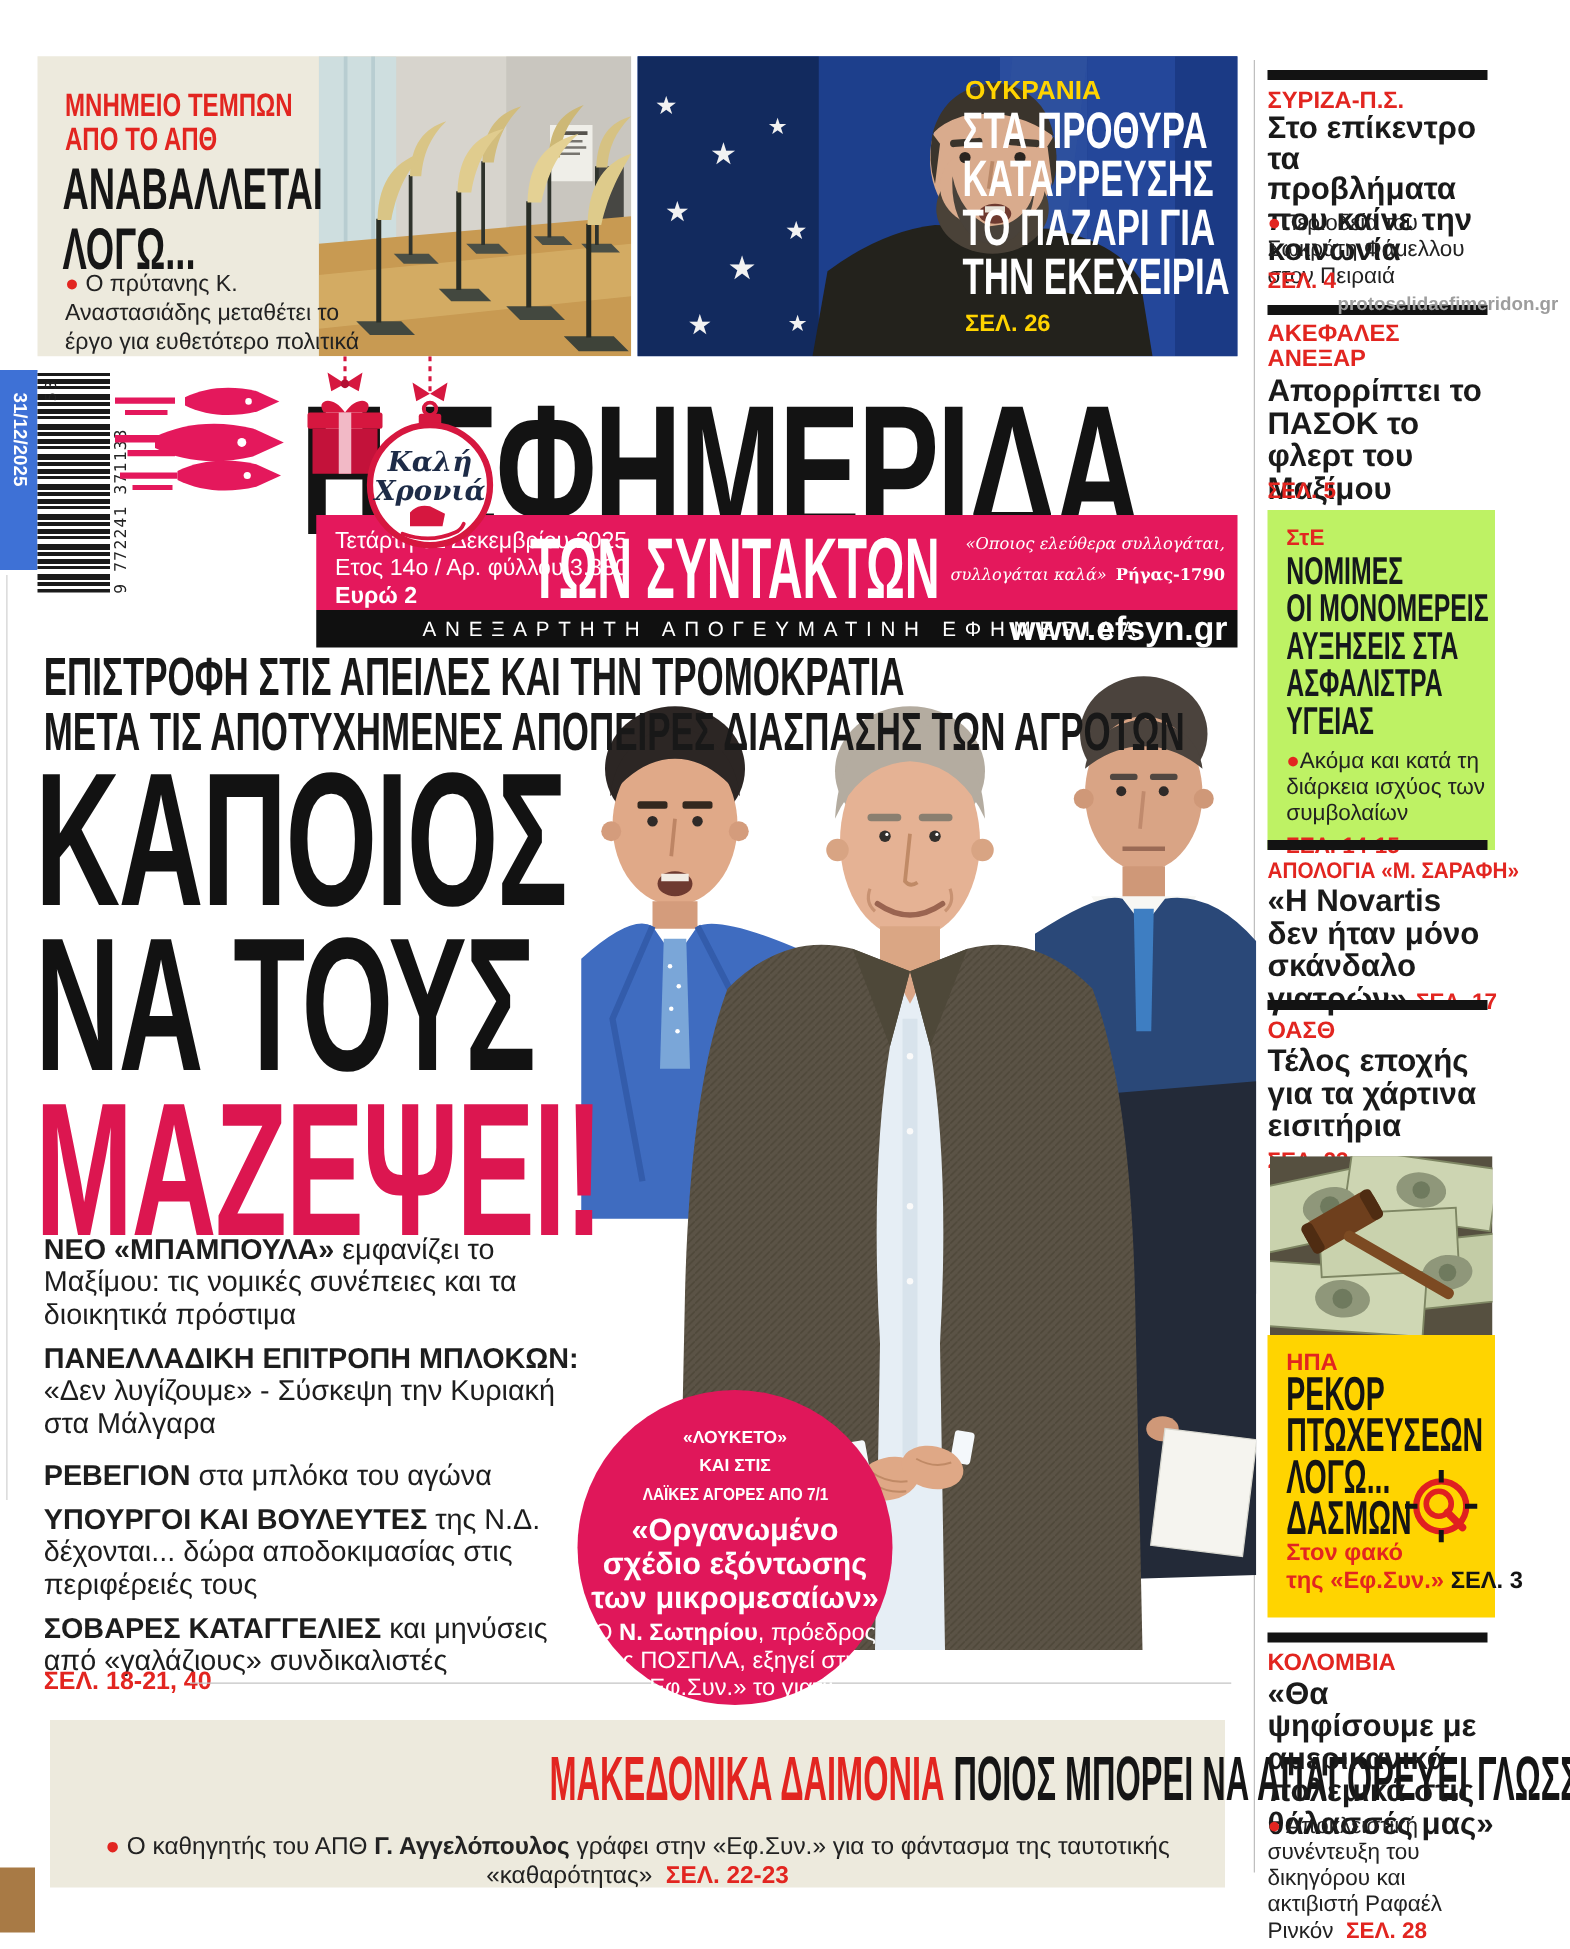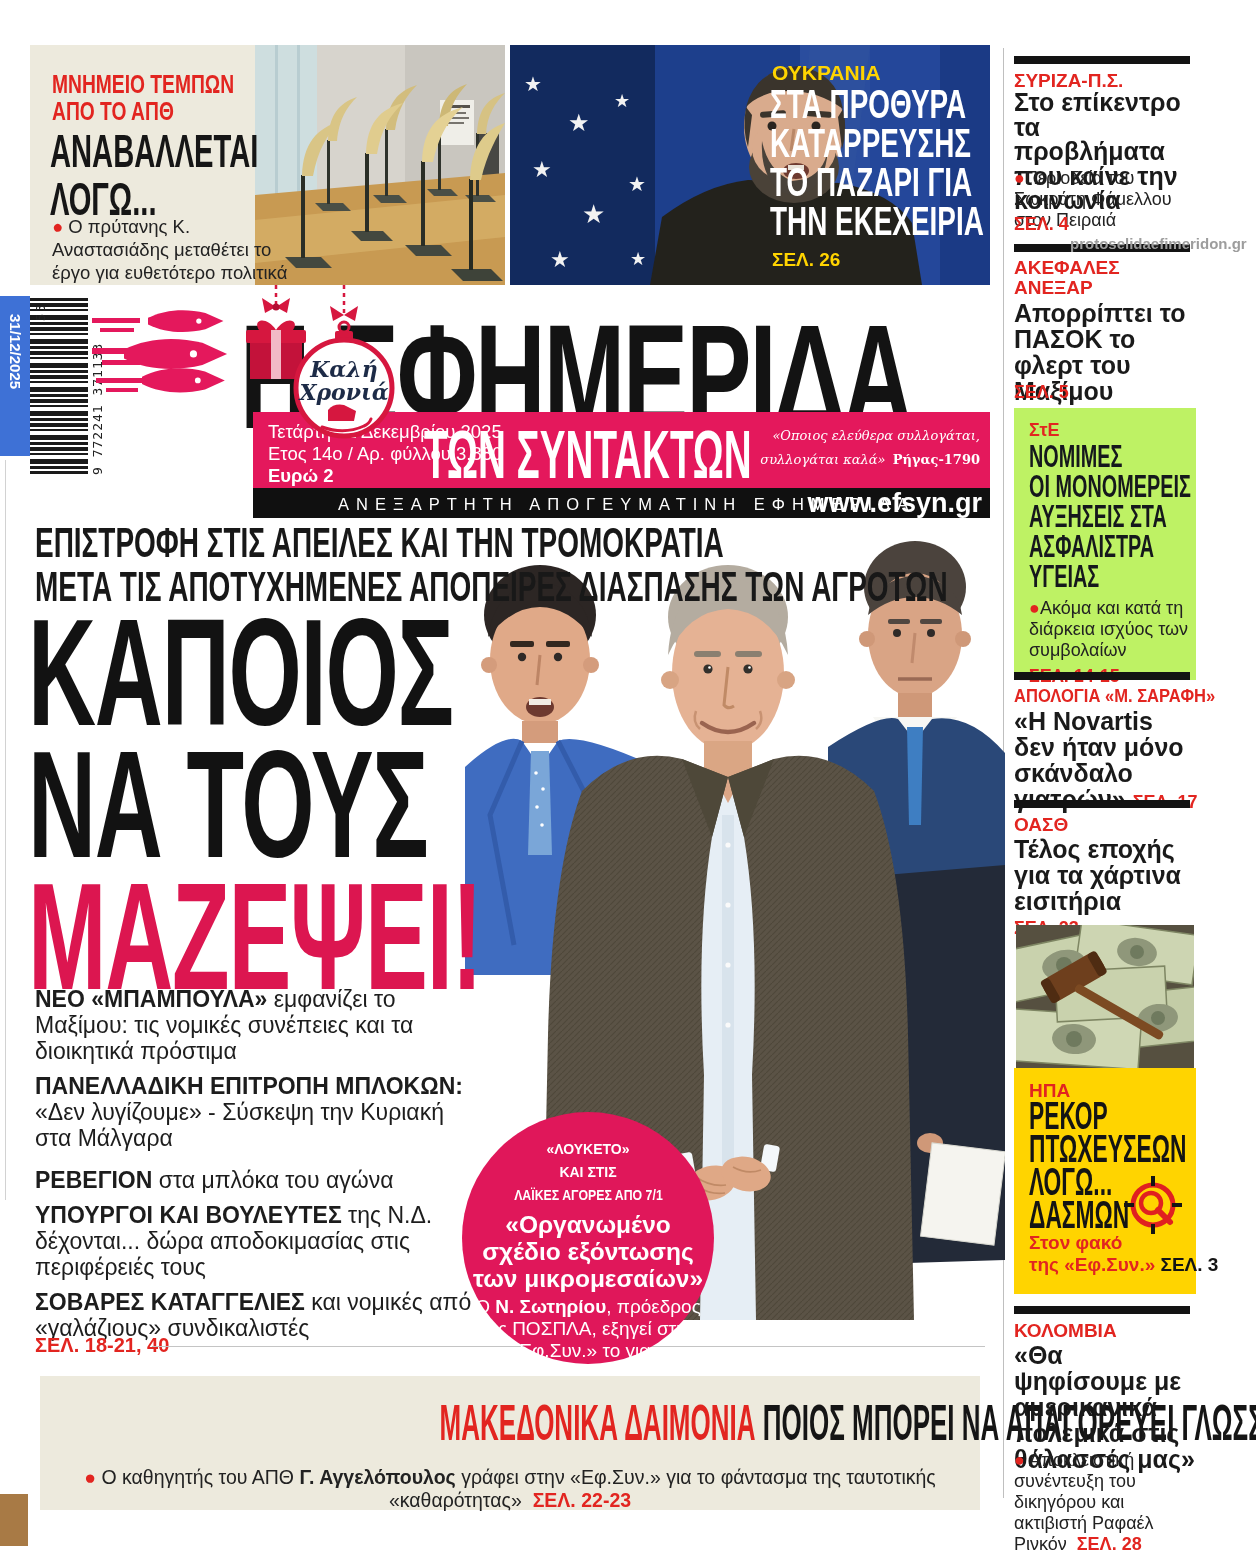--- a/index.html
+++ b/index.html
@@ -336,21 +336,21 @@
     </div>
     <div class="abs nw" style="left:28px;top:339px;font-size:152px;font-weight:bold;color:#dc1650;z-index:3;letter-spacing:-2px;">
       <span class="sq" style="transform:scale(0.62,1);">ΜΑΖΕΨΕΙ!</span>
     </div>
 
     <div class="abs" style="left:35px;top:476px;width:442px;font-size:23px;line-height:26px;color:#1d1d1d;z-index:4;">
       <p style="margin:0 0 9px 0;"><span class="b">ΝΕΟ «ΜΠΑΜΠΟΥΛΑ»</span><span> εμφανίζει το Μαξίμου: τις νομικές συνέπειες και τα διοικητικά πρόστιμα</span></p>
       <p style="margin:0 0 9px 0;"><span class="b">ΠΑΝΕΛΛΑΔΙΚΗ ΕΠΙΤΡΟΠΗ ΜΠΛΟΚΩΝ:</span><span> «Δεν λυγίζουμε» - Σύσκεψη την Κυριακή στα Μάλγαρα</span></p>
       <p style="margin:16px 0 9px 0;"><span class="b">ΡΕΒΕΓΙΟΝ</span><span> στα μπλόκα του αγώνα</span></p>
       <p style="margin:0 0 9px 0;"><span class="b">ΥΠΟΥΡΓΟΙ ΚΑΙ ΒΟΥΛΕΥΤΕΣ</span><span> της Ν.Δ. δέχονται... δώρα αποδοκιμασίας στις περιφέρειές τους</span></p>
-      <p style="margin:0;"><span class="b">ΣΟΒΑΡΕΣ ΚΑΤΑΓΓΕΛΙΕΣ</span><span> και νομικές από «γαλάζιους» συνδικαλιστές</span></p>
+      <p style="margin:0;"><span class="b">ΣΟΒΑΡΕΣ ΚΑΤΑΓΓΕΛΙΕΣ</span><span> και μηνύσεις από «γαλάζιους» συνδικαλιστές</span></p>
     </div>
     <div class="abs page-red" style="left:35px;top:824px;font-size:20px;z-index:4;">ΣΕΛ. 18-21, 40</div>
     <div class="abs" style="left:152px;top:836px;width:833px;height:1px;background:#c4c4c4;z-index:4;"></div>
 
     <div class="abs" style="left:462px;top:602px;width:252px;height:252px;border-radius:50%;background:#e0175a;z-index:6;color:#fff;text-align:center;padding-top:0;box-sizing:border-box;">
       <div style="margin-top:26px;font-weight:bold;font-size:14px;line-height:23px;">
         <div>«ΛΟΥΚΕΤΟ»</div>
         <div>ΚΑΙ ΣΤΙΣ</div>
         <div class="nw" style="text-align:center;"><span class="sqc" style="transform:scaleX(0.88);">ΛΑΪΚΕΣ ΑΓΟΡΕΣ ΑΠΟ 7/1</span></div>
       </div>

